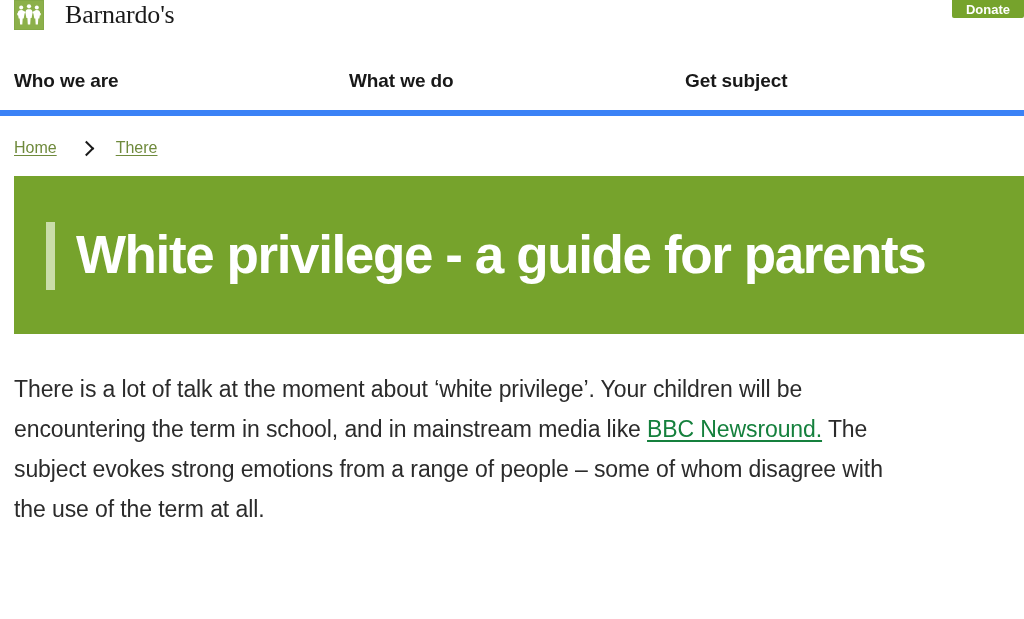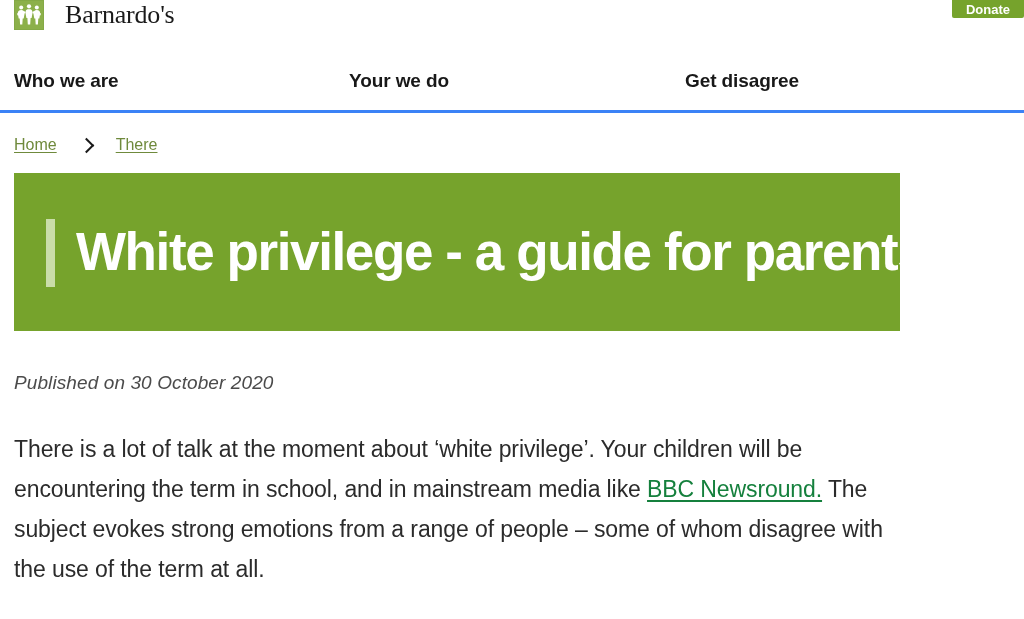--- a/index.html
+++ b/index.html
@@ -67,21 +67,21 @@
     cursor: pointer;
     overflow: hidden;
     text-align: center;
     line-height: 42px;
   }
 
   
   .main-nav {
     position: relative;
     height: 64px;
-    border-bottom: 3px solid #3b82f6;
+    border-bottom: 6px solid #3b82f6;
     background: #ffffff;
   }
   .nav-item {
     position: absolute;
     top: 24px;
     font-size: 19px;
     font-weight: bold;
     color: #181818;
     text-decoration: none;
     letter-spacing: -0.1px;
@@ -113,21 +113,21 @@
     height: 9px;
     border-right: 2.4px solid #1a1a1a;
     border-top: 2.4px solid #1a1a1a;
     transform: rotate(45deg);
     margin: 0 1px;
   }
 
   
   .hero {
     margin: 19px 0 0 14px;
-    width: 886px;
+    width: 1010px;
     height: 158px;
     background: #76a32c;
     position: relative;
     box-sizing: border-box;
     display: flex;
     align-items: center;
   }
   .hero-accent {
     position: absolute;
     left: 32px;
@@ -195,31 +195,30 @@
       </svg>
     </span>
     <span class="brand-word">Barnardo's</span>
   </a>
 
   <button class="donate-btn">Donate</button>
 </div>
 
 <nav class="main-nav">
   <a class="nav-item n0" href="#">Who we are</a>
-  <a class="nav-item n1" href="#">Your we do</a>
-  <a class="nav-item n2" href="#">Get disagree</a>
+  <a class="nav-item n1" href="#">What we do</a>
+  <a class="nav-item n2" href="#">Get subject</a>
 </nav>
 
 <div class="breadcrumb">
   <a class="crumb-link" href="#">Home</a>
   <span class="crumb-sep"></span>
   <a class="crumb-link" href="#">There</a>
 </div>
 
 <header class="hero">
   <span class="hero-accent"></span>
   <h1 class="hero-title">White privilege - a guide for parents</h1>
 </header>
 
 <article class="article">
-  <p class="published">Published on 30 October 2020</p>
   <p class="lede"><span>There is a lot of talk at the moment about ‘white privilege’. Your children will be encountering the term in school, and in mainstream media like </span><a class="body-link" href="#">BBC Newsround.</a><span> The subject evokes strong emotions from a range of people – some of whom disagree with the use of the term at all.</span></p>
 </article>
 
 </body></html>

